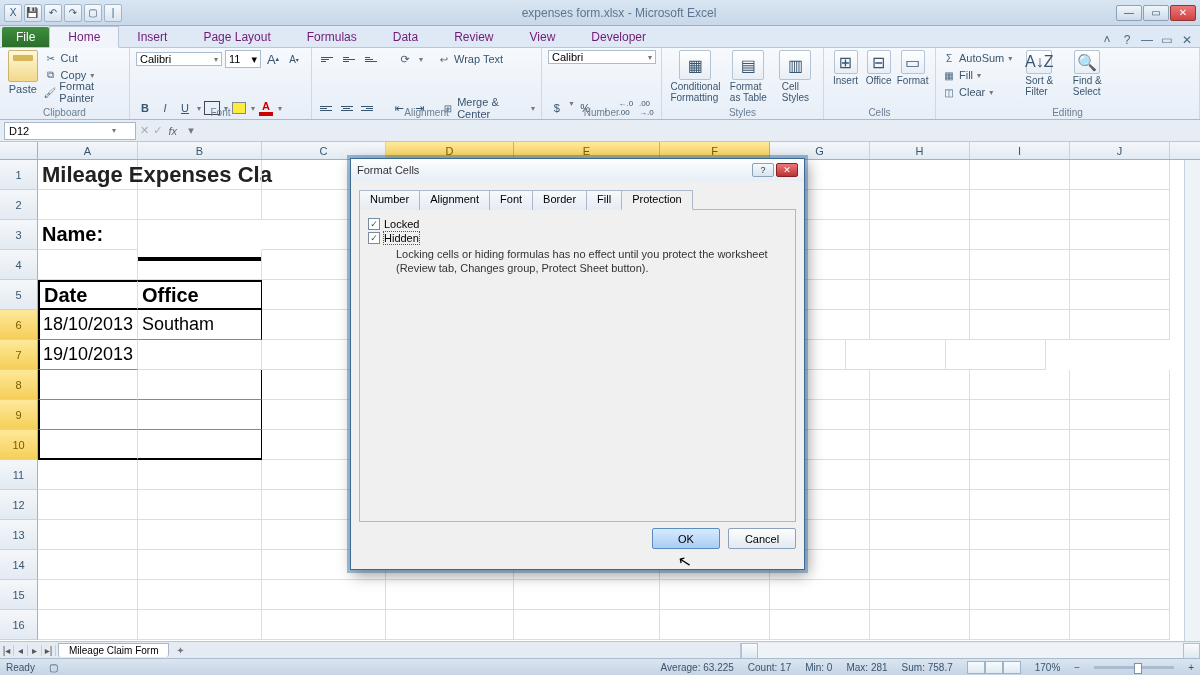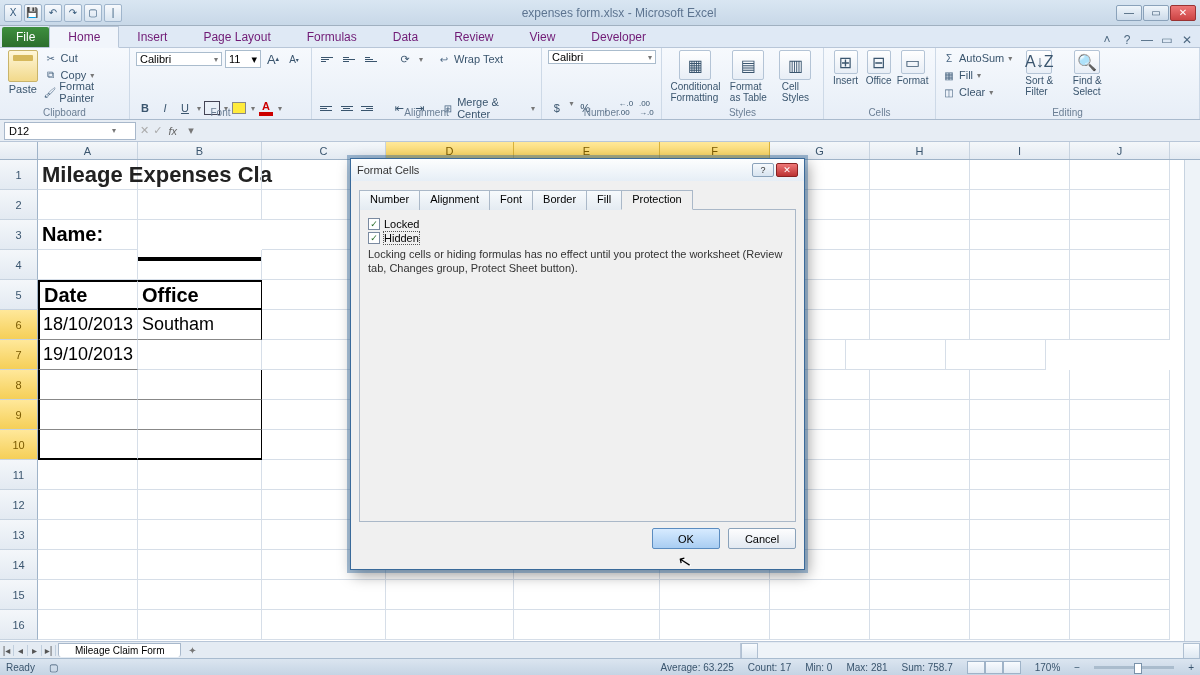--- a/index.html
+++ b/index.html
@@ -62,21 +62,21 @@
   .rh{ width:38px; background:linear-gradient(#f4f7fa,#e3eaf2); border-right:1px solid #9fb3c8; border-bottom:1px solid #c7d3e0; text-align:center; font-size:11px; color:#3a556e; display:flex;align-items:center;justify-content:center;}
   .rh.sel{ background:linear-gradient(#ffe89a,#f5cf58);color:#7a5a00;}
   .cell{ border-right:1px solid #d6dee8; border-bottom:1px solid #d6dee8; padding:0 4px; display:flex; align-items:center; overflow:hidden; white-space:nowrap; font-size:18px;}
   .title-cell{ font-weight:bold; font-size:22px; color:#222;}
   .label-b{ font-weight:bold; font-size:20px;}
   
   
   .sheet-tabs{ position:absolute; left:0; right:0; bottom:17px; height:17px; background:#e4ebf3; border-top:1px solid #b8c6d8; display:flex; align-items:center; font-size:10px;}
   .nav-btns{ display:flex;}
   .nav-btns div{width:14px;text-align:center;color:#555;border-right:1px solid #c0cedd;}
-  .sheet-tab{ padding:1px 16px; background:#fff; border:1px solid #a8b8cb; border-bottom:none; margin-left:2px; border-radius:0 0 3px 3px;}
+  .sheet-tab{ padding:1px 10px; background:#fff; border:1px solid #a8b8cb; border-bottom:none; margin-left:2px; border-radius:0 0 3px 3px;}
   .hscroll{margin-left:auto;width:460px;height:15px;background:#eef3f8;border-left:1px solid #b8c6d8;position:relative;}
   .hscroll:before,.hscroll:after{content:"";position:absolute;top:0;width:15px;height:15px;background:linear-gradient(#f8fbfe,#dde7f1);border:1px solid #b0c0d2;}
   .hscroll:before{left:0}.hscroll:after{right:0}
 
   
   .statusbar{ position:absolute; left:0;right:0;bottom:0;height:17px;background:linear-gradient(#dbe5f0,#c5d4e4);border-top:1px solid #a8bbcf;display:flex;align-items:center;font-size:10px;color:#3a556e;padding:0 6px;gap:14px;}
   .stats{margin-left:auto;display:flex;gap:14px;align-items:center;}
   .viewbtns{display:flex;gap:0;}
   .viewbtns div{width:18px;height:13px;border:1px solid #9fb3c8;background:linear-gradient(#f8fbfe,#e0e9f3);}
   .zoom-slider{width:80px;height:3px;background:#aabccd;position:relative;}
@@ -89,21 +89,21 @@
   .dlg-title-btns{margin-left:auto;display:flex;gap:2px;}
   .dlg-tbtn{width:22px;height:14px;border:1px solid #8aa2ba;background:linear-gradient(#f5f9fc,#d8e4f0);font-size:9px;display:flex;align-items:center;justify-content:center;border-radius:2px;}
   .dlg-tbtn.close{background:linear-gradient(#e77,#b33);color:#fff;border-color:#822;}
   .dlg-body{padding:8px;}
   .dlg-tabs{display:flex;border-bottom:1px solid #aab8c8;height:21px;}
   .dlg-tab{padding:2px 10px;font-size:11px;border:1px solid #aab8c8;border-bottom:none;background:linear-gradient(#f7fafc,#e4ebf2);margin-right:-1px;position:relative;top:1px;}
   .dlg-tab.active{background:#f0f0f0;border-bottom:1px solid #f0f0f0;z-index:1;}
   .dlg-pane{border:1px solid #aab8c8;border-top:none;background:#f0f0f0;padding:8px;height:312px;}
   .chk-row{display:flex;align-items:center;gap:4px;font-size:11px;margin-bottom:2px;}
   .chk{width:12px;height:12px;border:1px solid #7a8aa0;background:#fff;display:inline-flex;align-items:center;justify-content:center;font-size:9px;color:#2a6e2a;}
-  .dlg-note{font-size:11px;color:#333;margin-top:4px;line-height:1.25;}
+  .dlg-note{font-size:11px;color:#333;margin-top:4px;line-height:1.25;margin-left:28px;}
   .dlg-btns{display:flex;justify-content:flex-end;gap:8px;margin-top:6px;}
   .dlg-btn{min-width:68px;height:21px;border:1px solid #8aa2ba;background:linear-gradient(#fdfdfe,#e2e9f1);font-size:11px;border-radius:2px;}
   .dlg-btn.primary{background:linear-gradient(#d7ebff,#a9cdf2);border-color:#5b8cc0;}
   .dotted-focus{outline:1px dotted #555;}
 
   .cursor{position:absolute;left:678px;top:552px;font-size:16px;color:#000;text-shadow:1px 1px 0 #fff;transform:rotate(-12deg);pointer-events:none;z-index:99;}
   .vscroll{position:absolute;right:0;top:160px;bottom:34px;width:16px;background:#eef3f8;border-left:1px solid #c7d3e0;}
 </style>
 </head>
 <body>

